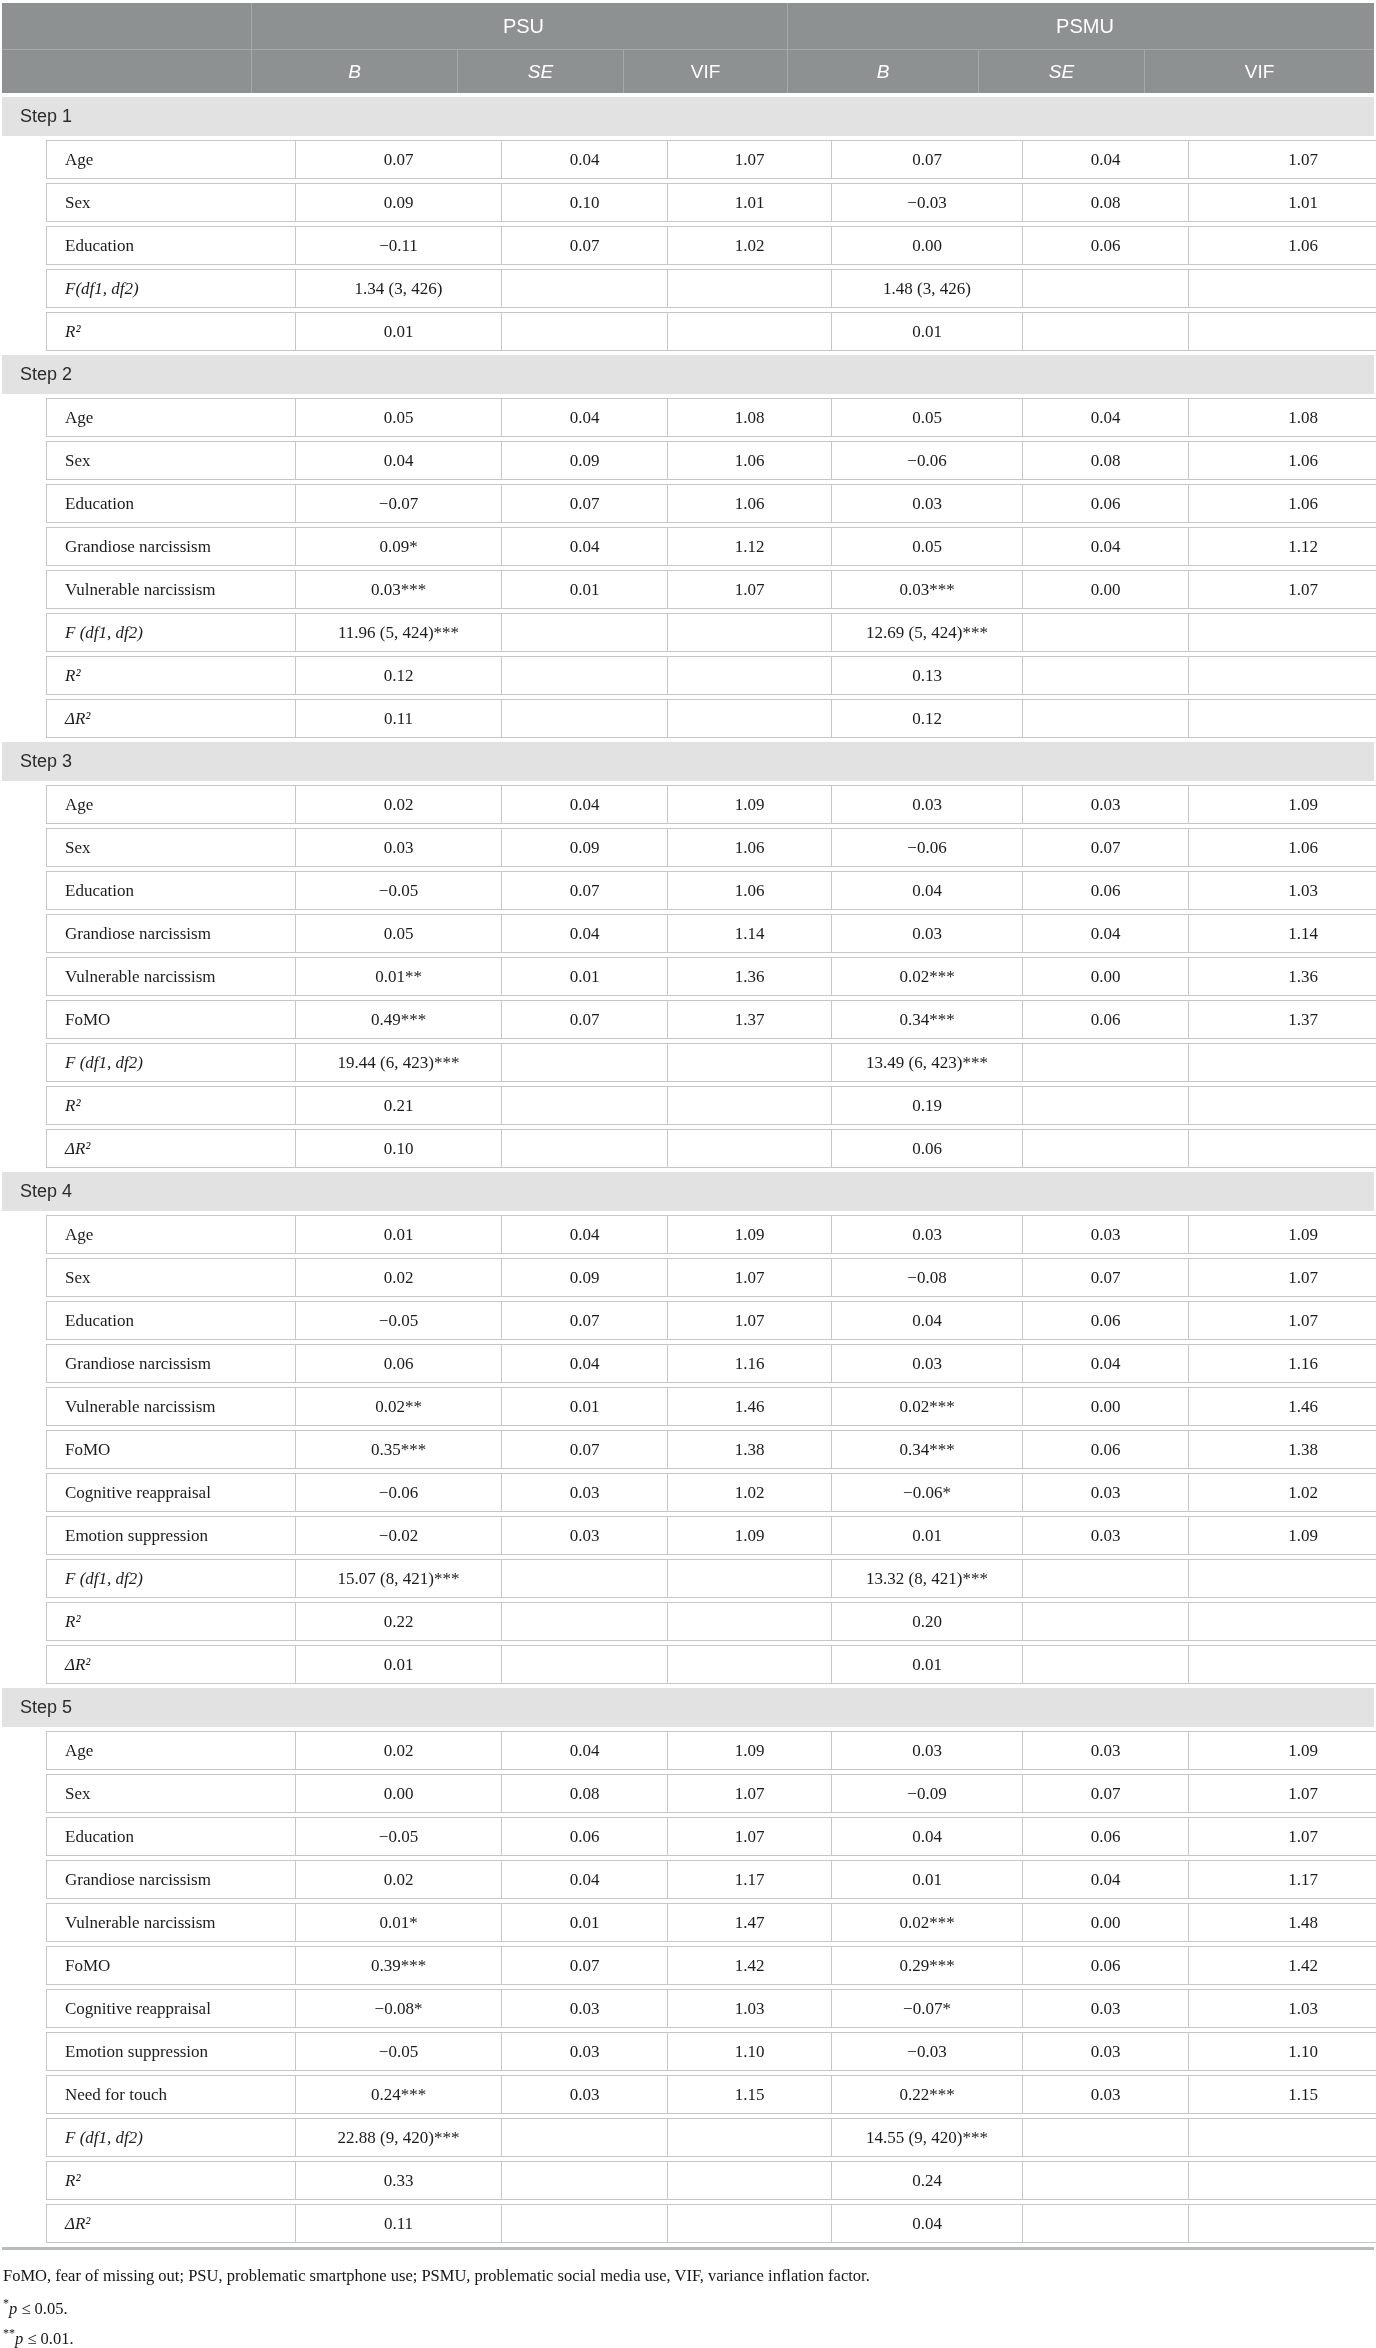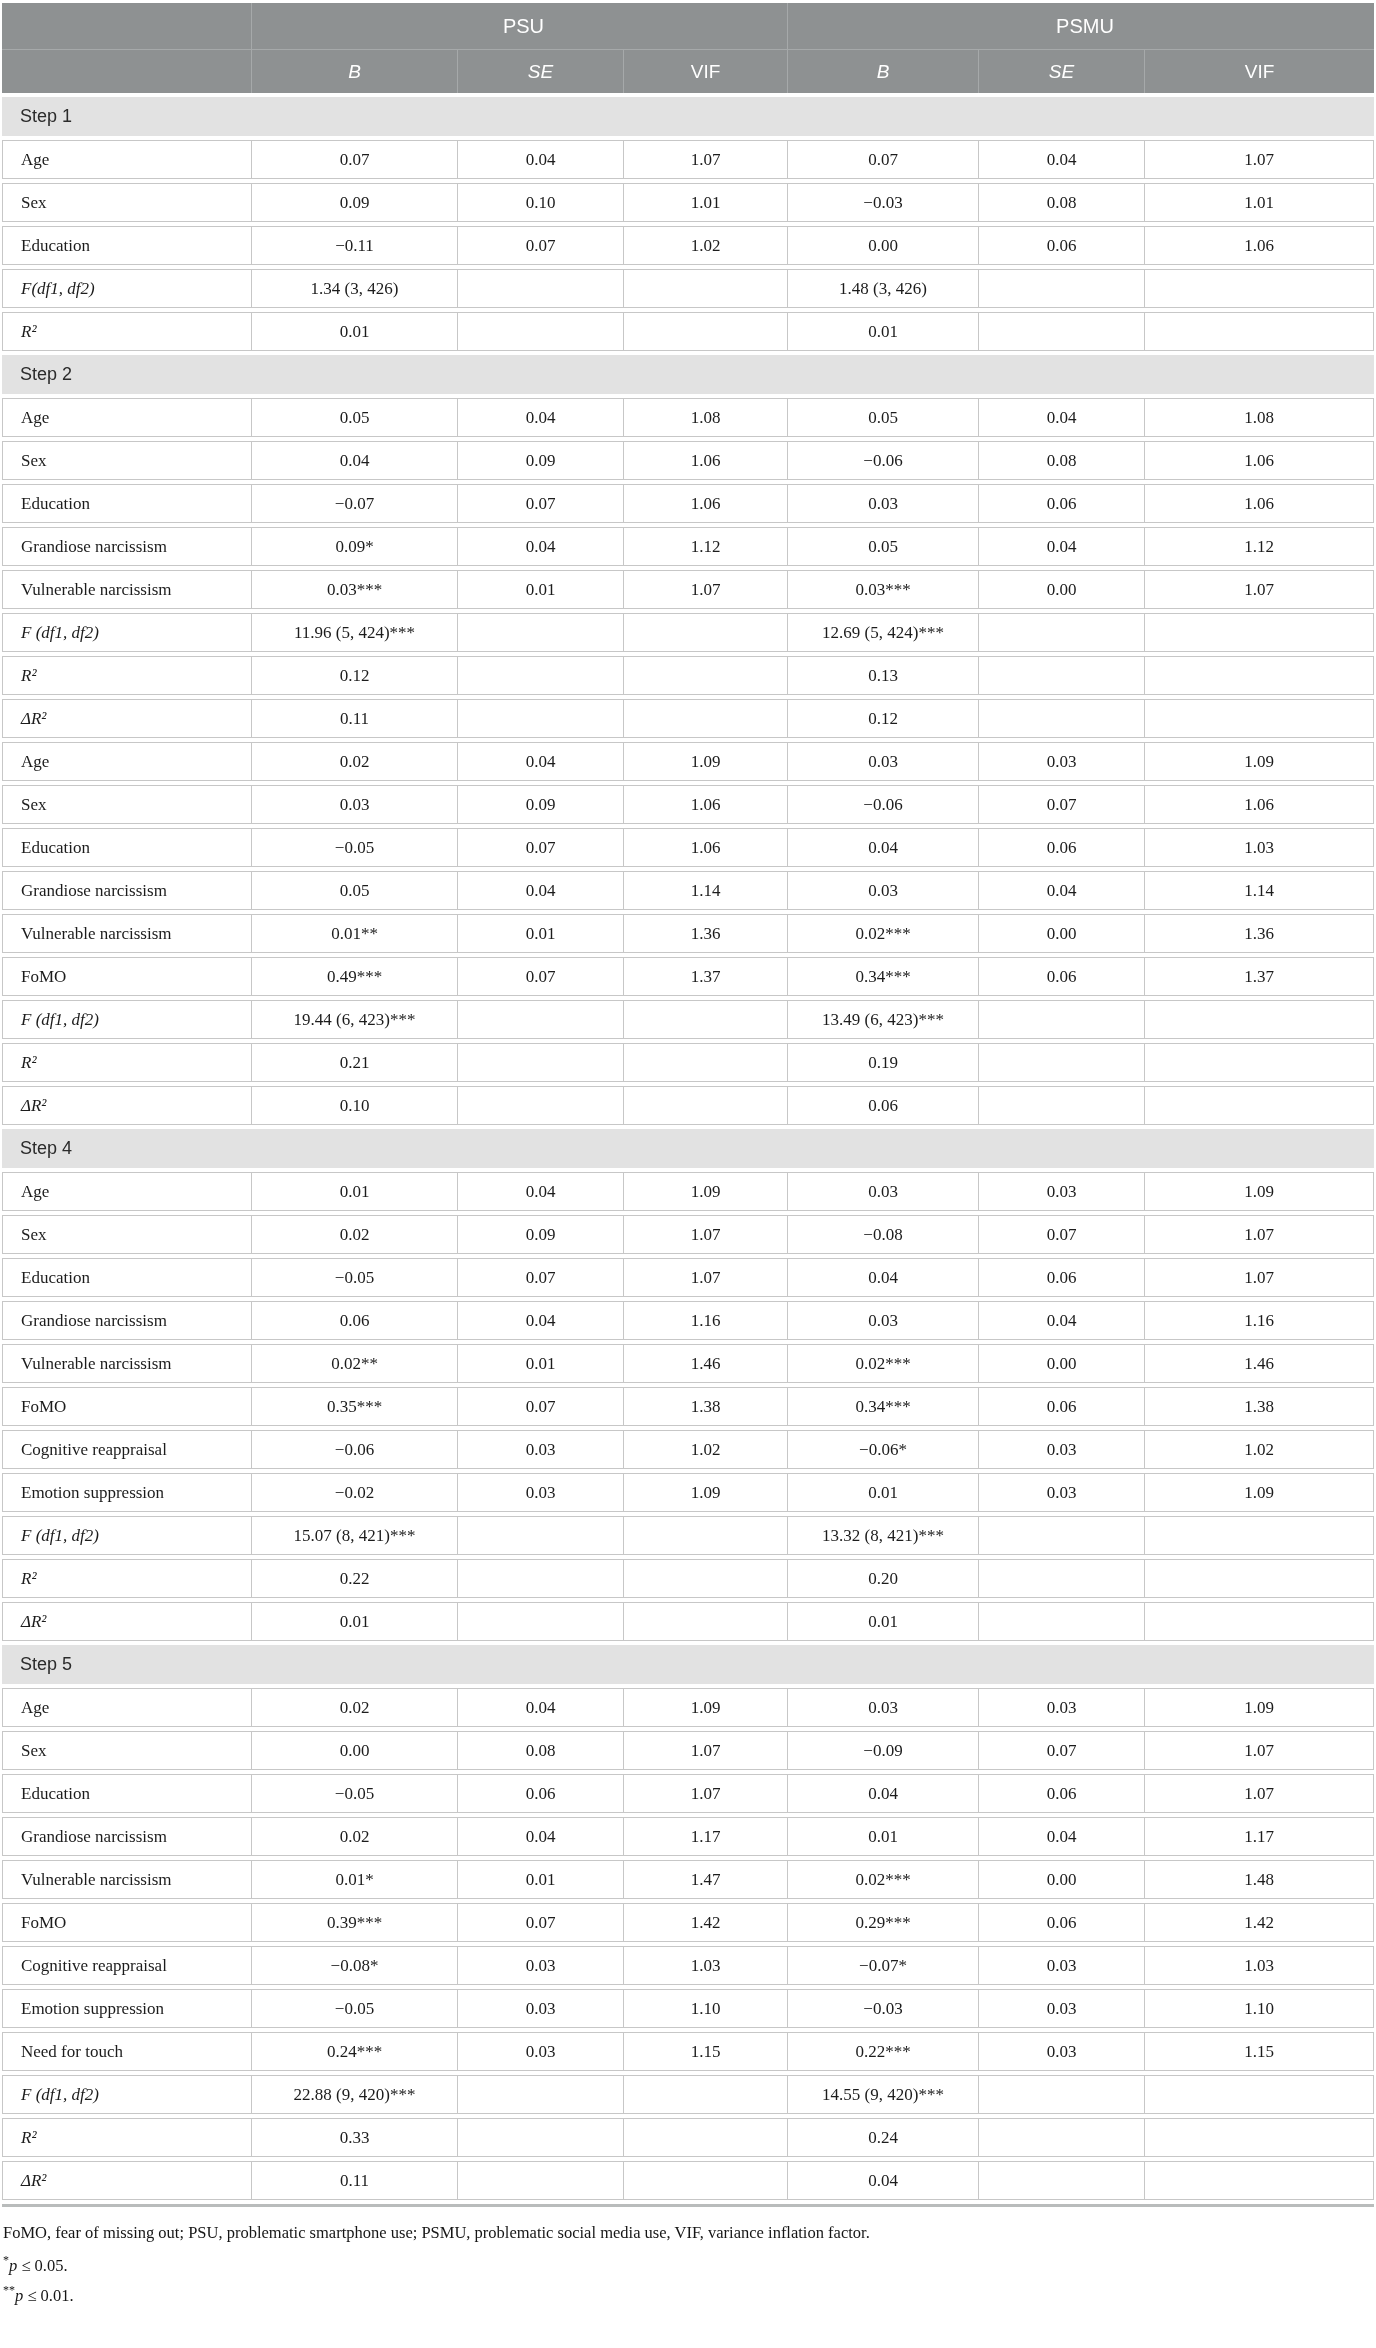--- a/index.html
+++ b/index.html
@@ -64,20 +64,21 @@
     color: #2b2b2b;
     padding-left: 18px;
     box-sizing: border-box;
   }
 
   
   .trow {
     display: grid;
     grid-template-columns: 249px 206px 166px 164px 191px 166px 230px;
     margin-top: 4px;
+    margin-left: 44px;
   }
   .tcell {
     height: 37px;
     line-height: 37px;
     border-top: 1px solid var(--row-border, #c7c7c7);
     border-bottom: 1px solid var(--row-border, #c7c7c7);
     border-left: 1px solid var(--row-border, #c7c7c7);
     background: #ffffff;
     font-size: 17px;
     white-space: nowrap;
@@ -242,20 +243,21 @@
         </div>
         <div class="trow">
           <div class="tcell label italic">ΔR²</div>
           <div class="tcell value">0.11</div>
           <div class="tcell value"></div>
           <div class="tcell value"></div>
           <div class="tcell value">0.12</div>
           <div class="tcell value"></div>
           <div class="tcell value"></div>
         </div>
+        <div class="step-band">Step 3</div>
         <div class="trow">
           <div class="tcell label">Age</div>
           <div class="tcell value">0.02</div>
           <div class="tcell value">0.04</div>
           <div class="tcell value">1.09</div>
           <div class="tcell value">0.03</div>
           <div class="tcell value">0.03</div>
           <div class="tcell value">1.09</div>
         </div>
         <div class="trow">

